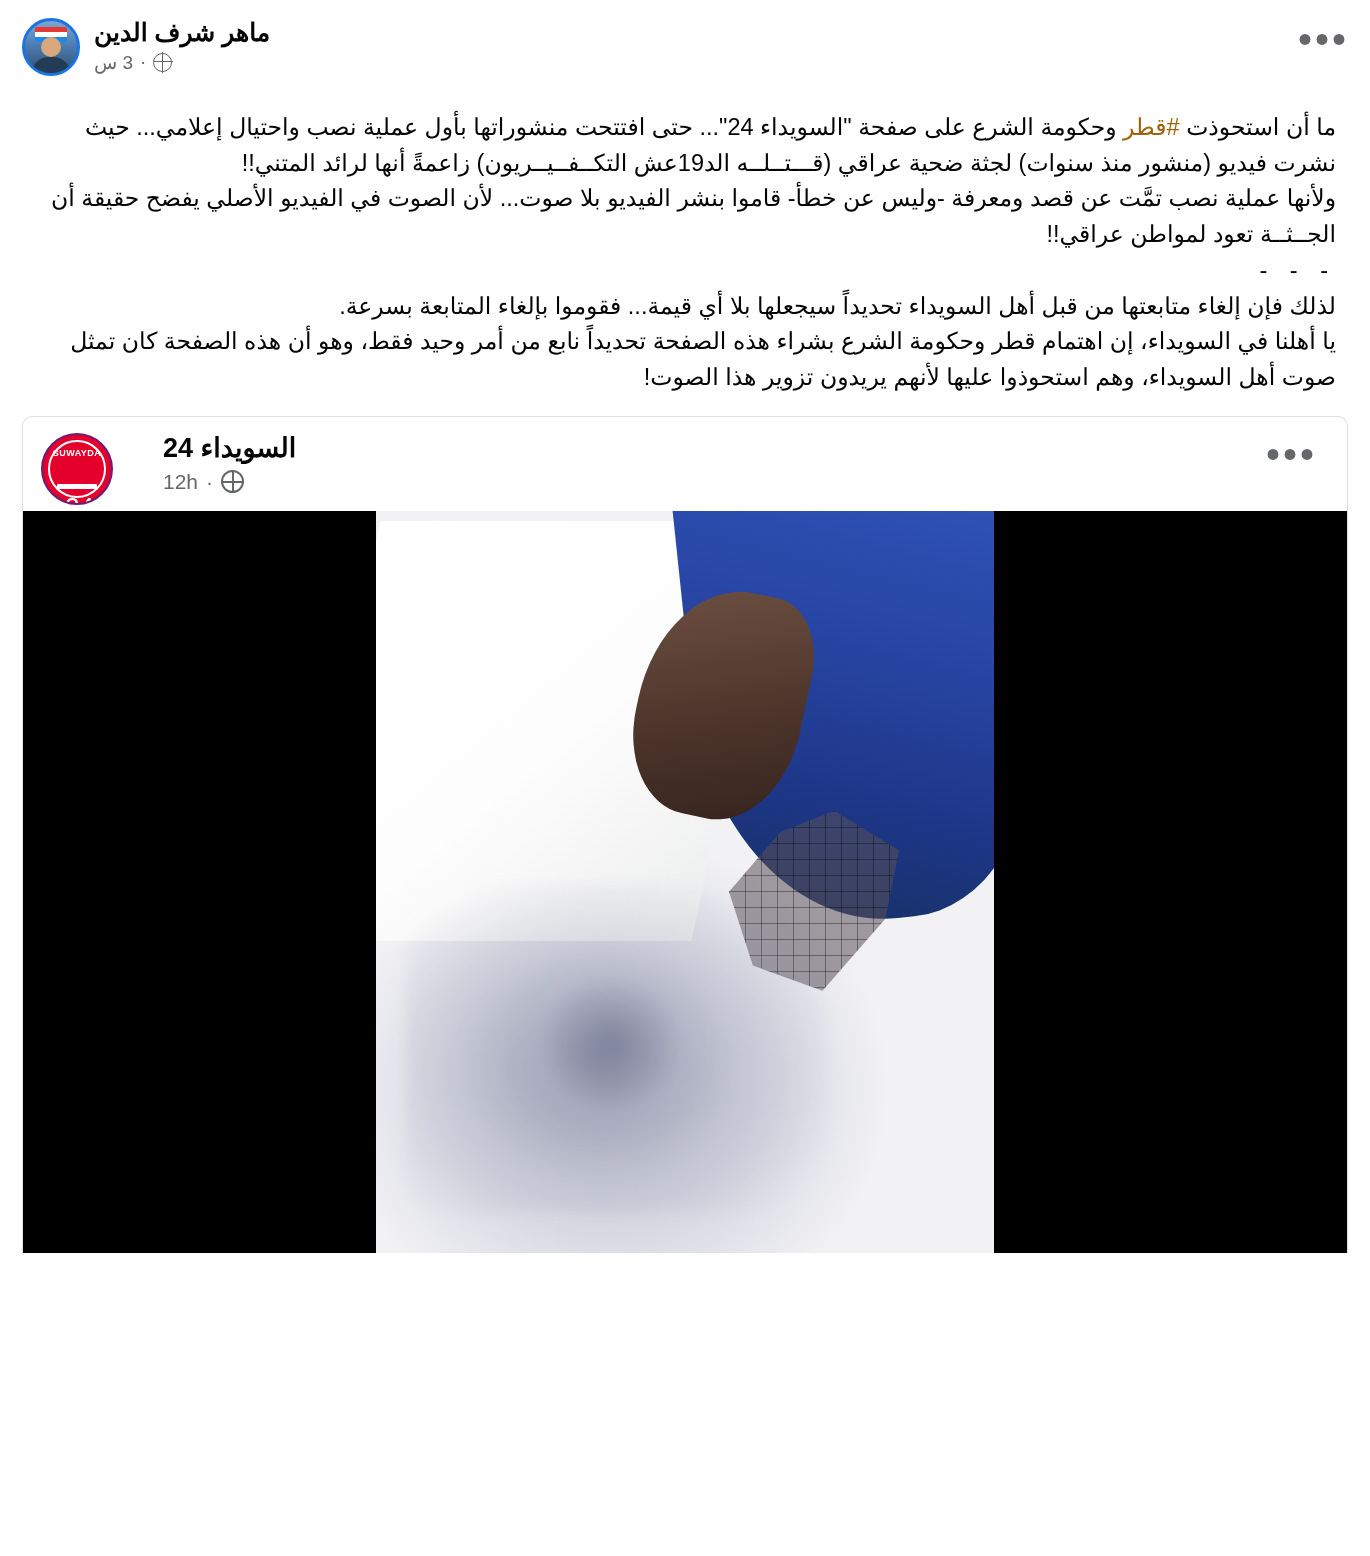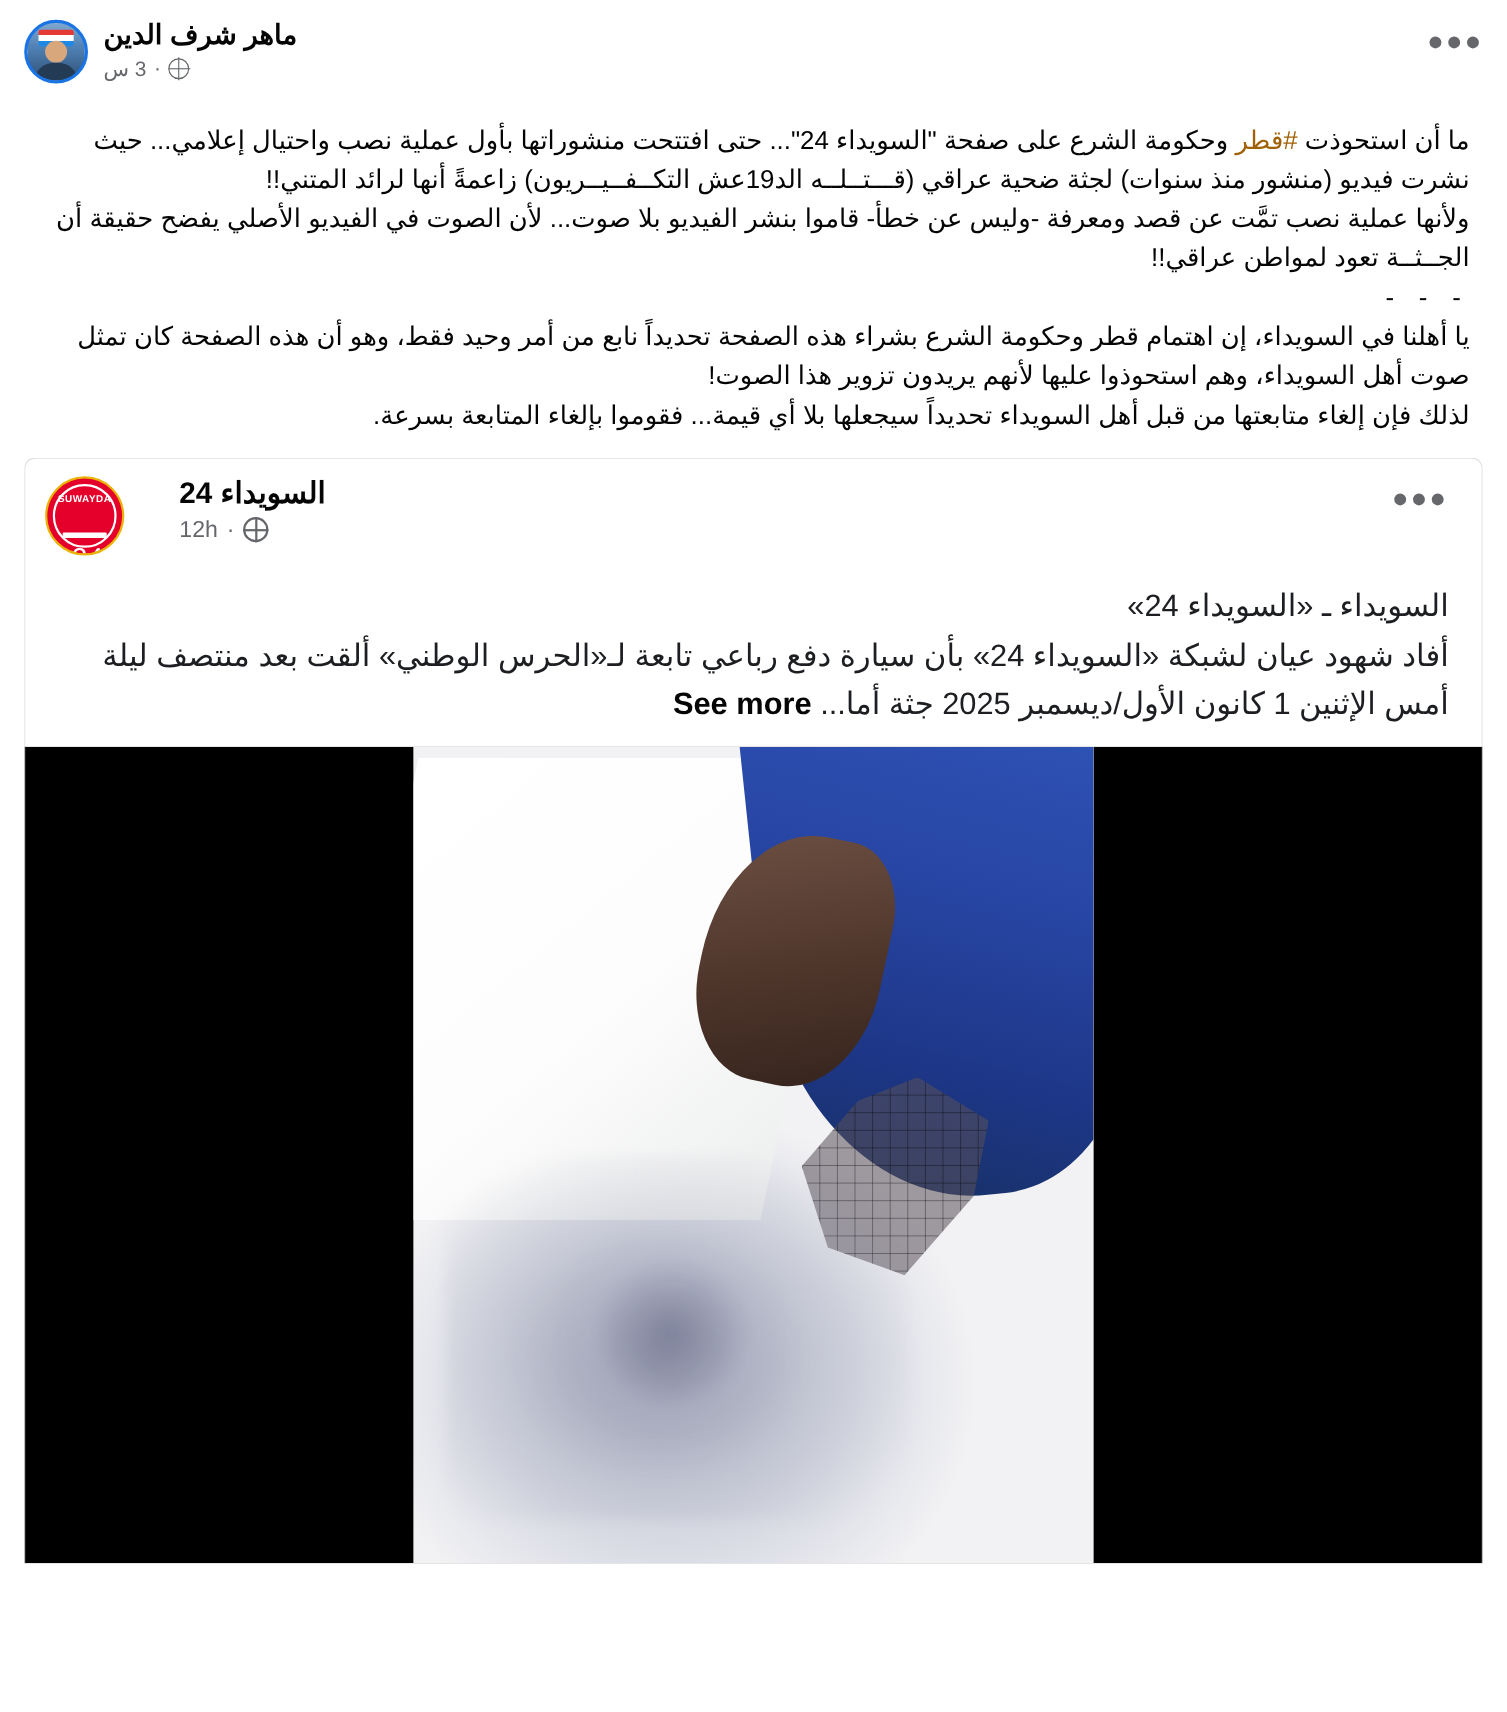--- a/index.html
+++ b/index.html
@@ -159,21 +159,21 @@
   .shared-author {
     display: flex;
     flex-direction: row;
     align-items: flex-start;
     gap: 14px;
   }
   .shared-avatar {
     width: 72px; height: 72px;
     border-radius: 50%;
     background: #e4002b;
-    border: 2px solid #eab308;
+    border: 2px solid #701a75;
     position: relative;
     overflow: hidden;
     flex: none;
     display: flex;
     align-items: center;
     justify-content: center;
   }
   .shared-avatar .ring {
     position: absolute;
     inset: 5px;
@@ -384,22 +384,22 @@
         </div>
       </div>
 
       <div class="menu-dots">•••</div>
     </div>
 
     <div class="post-text">
       <p class="para"><span>ما أن استحوذت </span><span class="hash">#قطر</span><span> وحكومة الشرع على صفحة "السويداء 24"... حتى افتتحت منشوراتها بأول عملية نصب واحتيال إعلامي... حيث نشرت فيديو (منشور منذ سنوات) لجثة ضحية عراقي (قـــتــلــه الد19عش التكــفــيــريون) زاعمةً أنها لرائد المتني!!</span></p>
       <p class="para">ولأنها عملية نصب تمَّت عن قصد ومعرفة -وليس عن خطأ- قاموا بنشر الفيديو بلا صوت... لأن الصوت في الفيديو الأصلي يفضح حقيقة أن الجــثــة تعود لمواطن عراقي!!</p>
       <p class="para dashes">- - -</p>
+      <p class="para">لذلك فإن إلغاء متابعتها من قبل أهل السويداء تحديداً سيجعلها بلا أي قيمة... فقوموا بإلغاء المتابعة بسرعة.</p>
       <p class="para">يا أهلنا في السويداء، إن اهتمام قطر وحكومة الشرع بشراء هذه الصفحة تحديداً نابع من أمر وحيد فقط، وهو أن هذه الصفحة كان تمثل صوت أهل السويداء، وهم استحوذوا عليها لأنهم يريدون تزوير هذا الصوت!</p>
-      <p class="para">لذلك فإن إلغاء متابعتها من قبل أهل السويداء تحديداً سيجعلها بلا أي قيمة... فقوموا بإلغاء المتابعة بسرعة.</p>
     </div>
 
     <div class="shared-card">
       <div class="shared-header">
         <div class="shared-author">
           <div class="shared-text">
             <div class="shared-name">السويداء 24</div>
             <div class="shared-meta">
               <span class="globe-lg"></span>
               <span>·</span>
@@ -409,27 +409,20 @@
           <div class="shared-avatar">
             <div class="ring"></div>
             <div class="brand-top">SUWAYDA</div>
             <div class="brand-num">24</div>
             <div class="brand-bar"></div>
           </div>
         </div>
         <div class="menu-dots">•••</div>
       </div>
 
-      <div class="shared-body">
-        <div>السويداء ـ «السويداء 24»</div>
-        <div>
-          <span>أفاد شهود عيان لشبكة «السويداء 24» بأن سيارة دفع رباعي تابعة لـ«الحرس الوطني» ألقت بعد منتصف ليلة أمس الإثنين 1 كانون الأول/ديسمبر 2025 جثة أما...</span>
-          <span class="see-more">See more</span>
-        </div>
-      </div>
     </div>
 
     <div class="video-wrap">
       <div class="video-bar left"></div>
       <div class="video-center">
         <div class="white-sheet"></div>
         <div class="garment"></div>
         <div class="skin"></div>
         <div class="pixelate"></div>
         <div class="smudge"></div>

